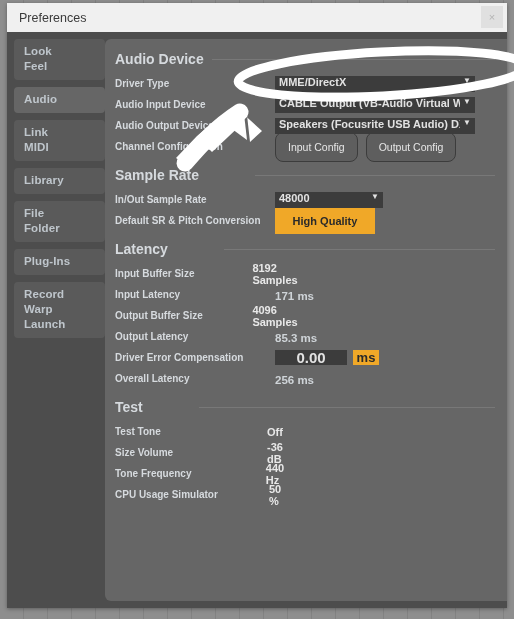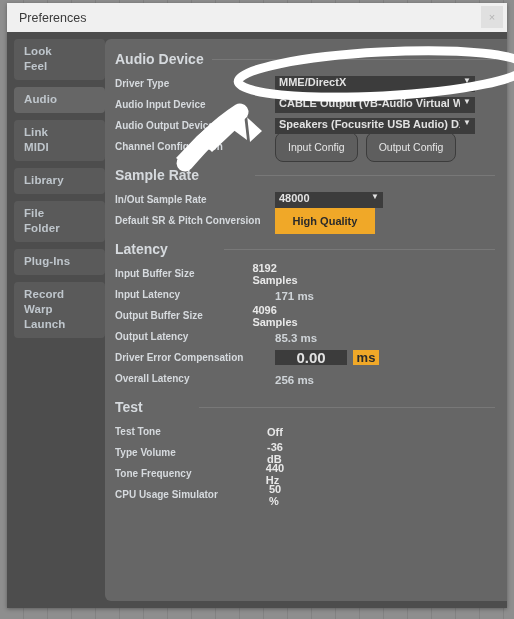--- a/index.html
+++ b/index.html
@@ -440,21 +440,21 @@
         <span class="row-label">Test Tone</span>
         <span class="row-ctl">
           <span class="slider off">
             <span class="fill" style="width: 0%;"></span>
             <span class="sl-text">Off</span>
           </span>
         </span>
       </div>
 
       <div class="row">
-        <span class="row-label">Type Volume</span>
+        <span class="row-label">Size Volume</span>
         <span class="row-ctl">
           <span class="slider">
             <span class="fill" style="width: 74%;"></span>
             <span class="sl-text">-36 dB</span>
           </span>
         </span>
       </div>
 
       <div class="row">
         <span class="row-label">Tone Frequency</span>

